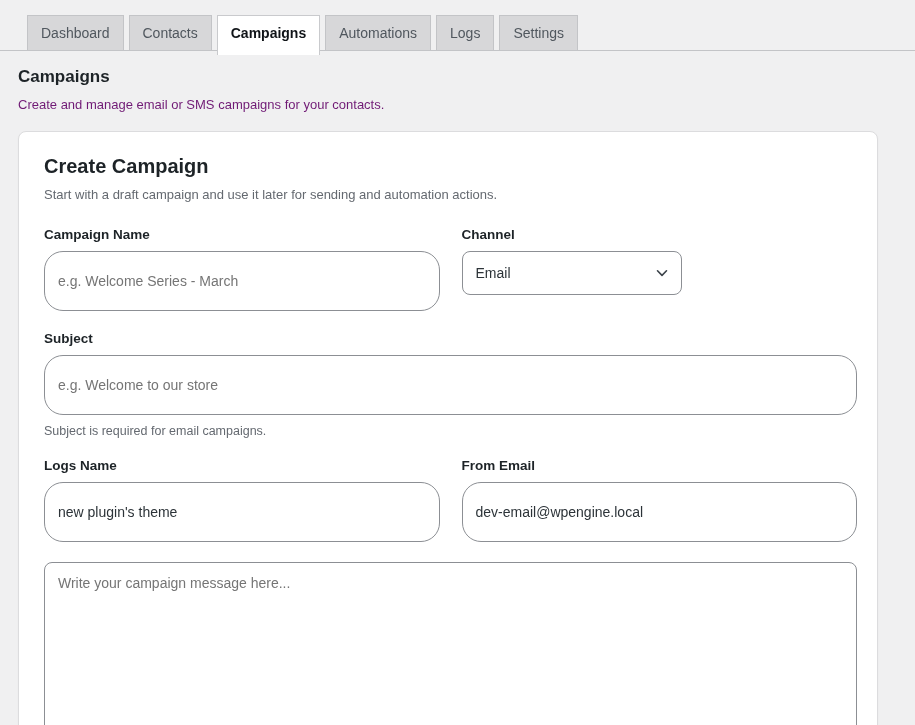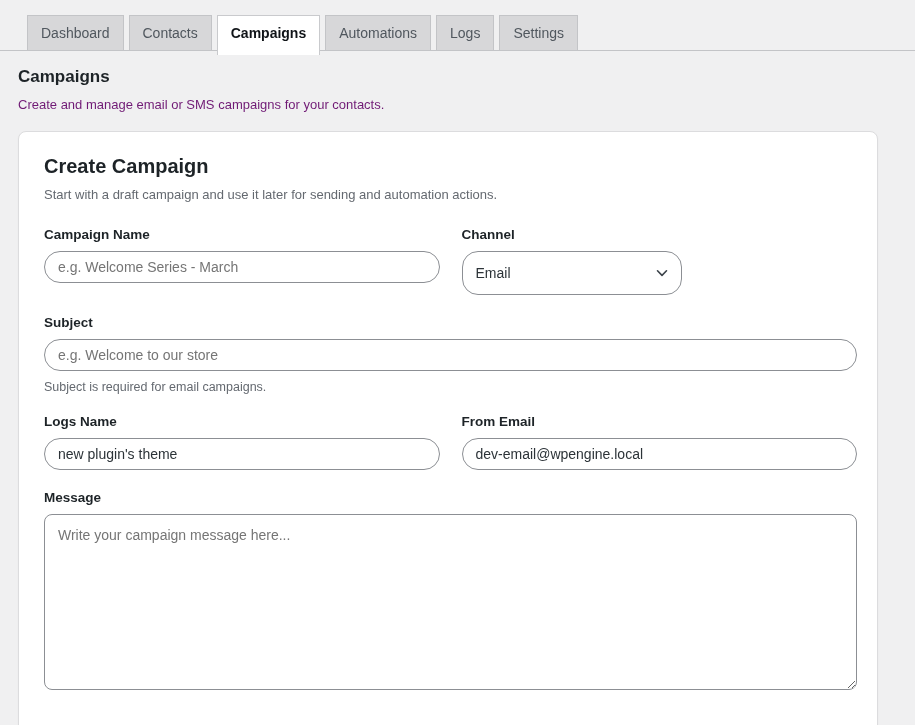--- a/index.html
+++ b/index.html
@@ -91,41 +91,41 @@
   }
   .field label {
     display: block;
     font-size: 13.5px;
     font-weight: 600;
     color: #1d2327;
     margin-bottom: 9px;
   }
   .text-input {
     width: 100%;
-    height: 32px;
+    height: 60px;
     border: 1px solid #8c8f94;
     border-radius: 19px;
     background: #ffffff;
     padding: 0 13px;
     font-size: 14px;
     font-family: "Liberation Sans", sans-serif;
     color: #2c3338;
   }
   .text-input::placeholder,
   .textarea::placeholder { color: #757575; opacity: 1; }
 
   .select-wrap { position: relative; width: 220px; }
   .select-input {
     width: 100%;
     height: 44px;
     appearance: none;
     -webkit-appearance: none;
     -moz-appearance: none;
     border: 1px solid #8c8f94;
-    border-radius: 16px;
+    border-radius: 8px;
     background: #ffffff;
     padding: 0 36px 0 13px;
     font-size: 14px;
     font-family: "Liberation Sans", sans-serif;
     color: #2c3338;
     cursor: pointer;
   }
   .chevron {
     position: absolute;
     right: 13px;
@@ -208,17 +208,16 @@
       <input type="text" class="text-input" value="new plugin's theme" style="">
     </div>
     <div class="field">
       <label>From Email</label>
       <input type="text" class="text-input" value="dev-email@wpengine.local" style="">
     </div>
   </div>
 
   <div class="row">
     <div class="field">
-      <label>Message</label>
       <textarea class="textarea" placeholder="Write your campaign message here..." style=""></textarea>
     </div>
   </div>
 </div>
 
 </body></html>

